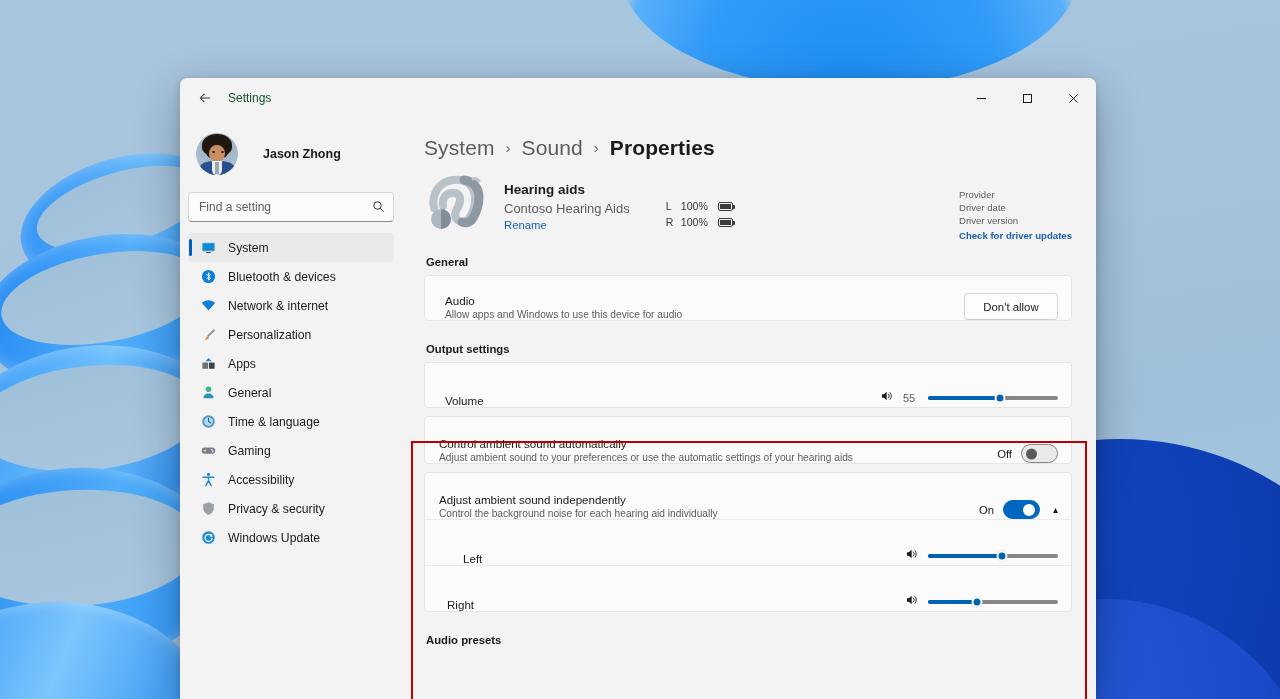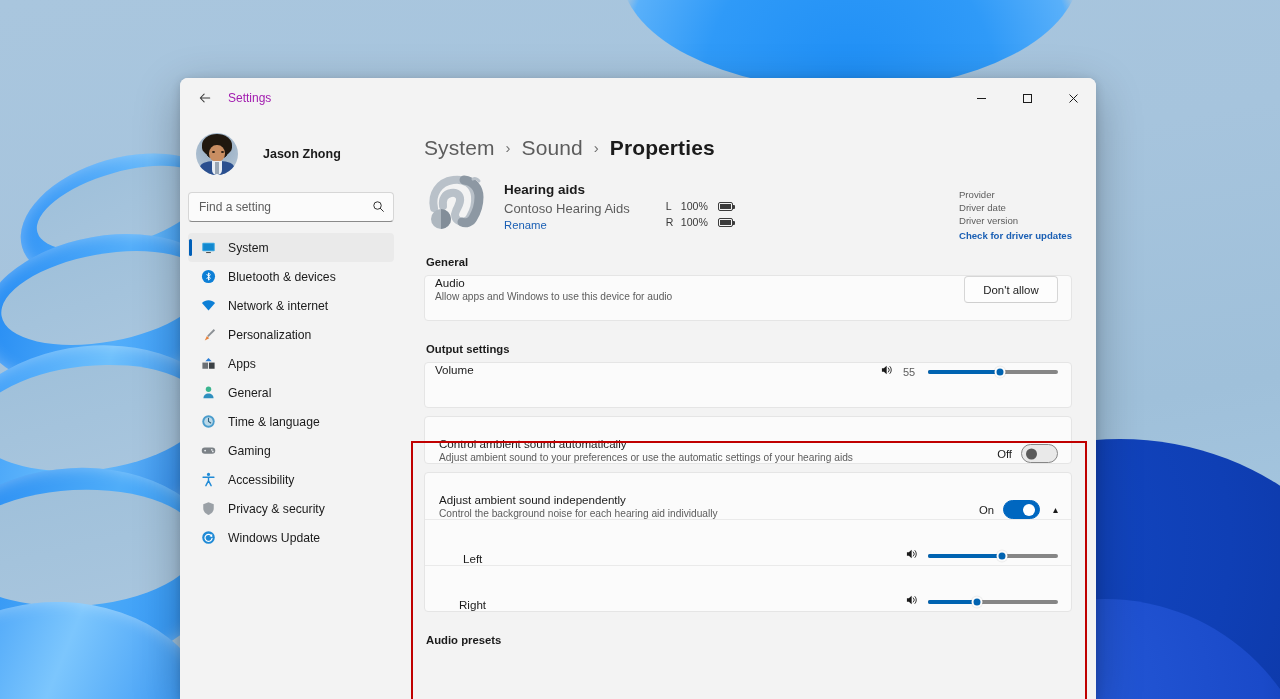--- a/index.html
+++ b/index.html
@@ -68,21 +68,21 @@
     display: flex; flex-direction: column;
   }
   .titlebar {
     height: 40px; flex: 0 0 40px; display: flex; align-items: center;
     background: #f3f3f3; padding-left: 10px; position: relative;
   }
   .back-btn {
     width: 30px; height: 30px; display:flex; align-items:center; justify-content:center;
     border-radius: 4px; color:#3a3a3a; font-size: 14px;
   }
-  .title-text { font-size: 12px; color: #a21caf; margin-left: 8px; }
+  .title-text { font-size: 12px; color: #14532d; margin-left: 8px; }
   .wincontrols { position:absolute; right:0; top:0; height:40px; display:flex; }
   .wc {
     width: 46px; height: 40px; display:flex; align-items:center; justify-content:center;
     font-size: 11px; color: #1b1b1b;
   }
   .wc svg { display:block; }
 
   .body { flex: 1 1 auto; display: flex; min-height: 0; }
 
   
@@ -155,22 +155,22 @@
   .batt-ico { width:15px; height:9px; border:1px solid #3b3b3b; border-radius:2px; position:relative; }
   .batt-ico::after { content:""; position:absolute; right:-3px; top:2px; width:2px; height:4px; background:#3b3b3b; border-radius:0 1px 1px 0;}
   .batt-ico i { position:absolute; left:1px; top:1px; bottom:1px; width:11px; background:#3b3b3b; display:block; }
   .drv-col { margin-left: auto; padding-top: 12px; font-size: 9.6px; color:#5d5d5d; line-height: 13px; }
   .drv-col .link { color:#1a5fb4; font-weight: bold; margin-top:2px; display:block; }
 
   .sectionhdr { font-size: 11.3px; font-weight:bold; color:#1b1b1b; padding: 14px 0 7px 12px; }
 
   .card {
     background:#fbfbfb; border:1px solid #e5e5e5; border-radius:4px;
-    margin: 0 0 8px 10px; min-height: 46px; display:flex; align-items:flex-start;
-    padding: 0 13px 0 10px;
+    margin: 0 0 8px 10px; min-height: 46px; display:flex; align-items:flex-end;
+    padding: 0 13px 0 20px;
   }
   .card.stack { flex-direction: column; align-items:stretch; padding:0; }
   .card .rowline { display:flex; align-items:flex-end; padding: 0 13px 0 14px; min-height:46px; }
   .card .rowline + .rowline { border-top: 1px solid #eaeaea; }
   .rowlabel { font-size: 11.6px; color:#1b1b1b; }
   .rowdesc { font-size: 10.2px; color:#5d5d5d; margin-top: 2px; }
   .spacer { flex: 1 1 auto; }
 
   .btn {
     background:#fdfdfd; border:1px solid #d6d6d6; border-bottom-color:#cfcfcf;
@@ -531,21 +531,21 @@
                   </svg>
               </span>
               <span class="track">
                 <span class="fill" style="width: 57%;"></span>
                 <span class="thumb" style="left: 57%;"></span>
               </span>
             </div>
           </div>
 
           <div class="rowline">
-            <div class="rowlabel" style="margin-left:20px">Right</div>
+            <div class="rowlabel" style="margin-left:8px">Right</div>
             <div class="spacer"></div>
             <div class="slider">
               <span class="spk">
                 <svg width="14" height="14" viewBox="0 0 16 16">
                     <path d="M2.2 6h2.2L7.6 3.2v9.6L4.4 10H2.2z" fill="#1b1b1b"></path>
                     <path d="M9.6 5.6a3.3 3.3 0 0 1 0 4.8M11.4 4a5.6 5.6 0 0 1 0 8" stroke="#1b1b1b" stroke-width="1" fill="none" stroke-linecap="round"></path>
                   </svg>
               </span>
               <span class="track">
                 <span class="fill" style="width: 38%;"></span>

